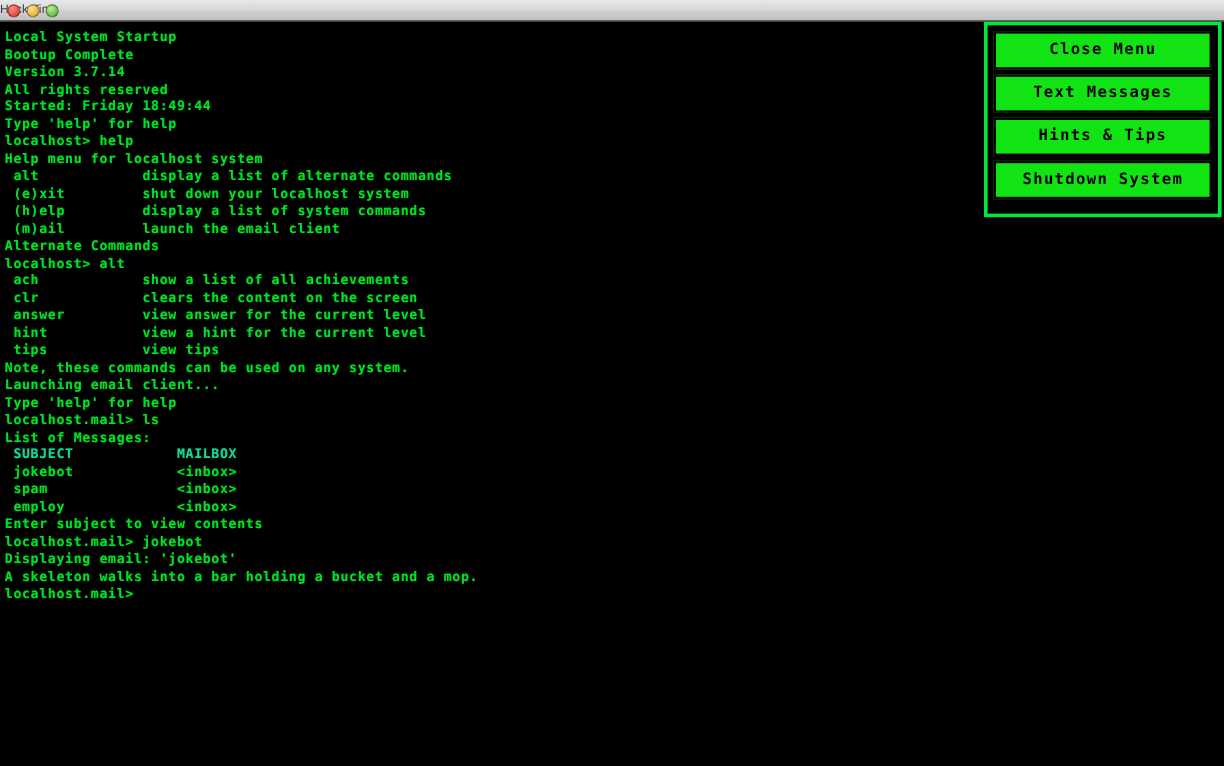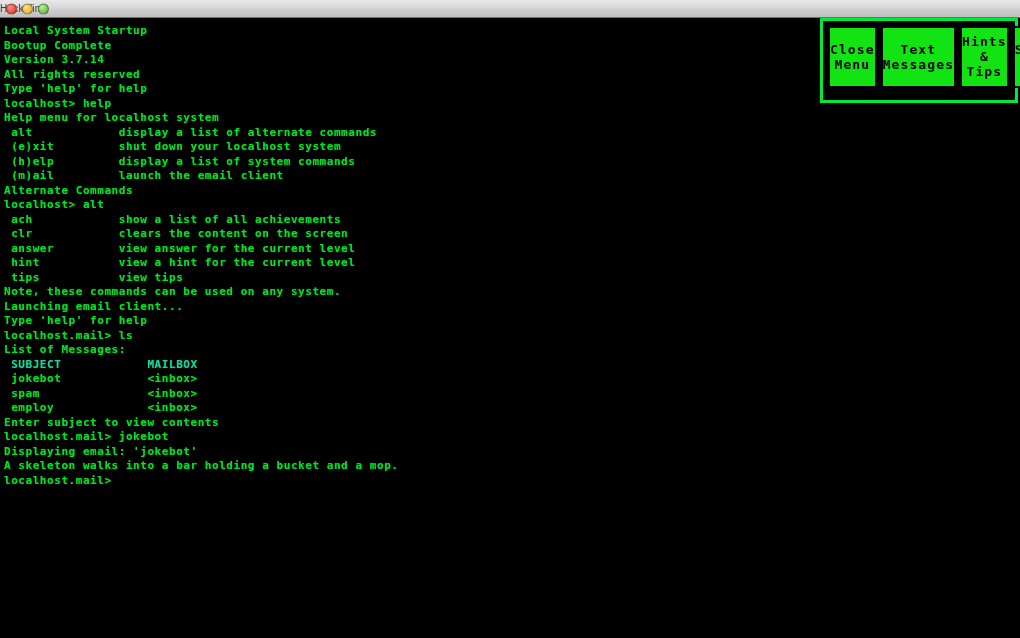--- a/index.html
+++ b/index.html
@@ -95,21 +95,21 @@
   #menu-panel {
     position: absolute;
     left: 820px;
     top: 18px;
     width: 198px;
     box-sizing: border-box;
     background: #000000;
     border: 3px solid #00e83c;
     padding: 5px 5px 12px 5px;
     display: flex;
-    flex-direction: row;
+    flex-direction: column;
     gap: 4px;
   }
   .menu-button {
     display: block;
     width: 100%;
     box-sizing: border-box;
     background: #12e312;
     color: #000000;
     border: 2px solid #000000;
     font-family: "DejaVu Sans Mono", "Liberation Mono", monospace;
@@ -134,20 +134,21 @@
       <span class="light max"></span>
     </div>
     <div id="window-title">Hack Time</div>
   </div>
 
   <div id="terminal">
       <div class="term-line">Local System Startup</div>
       <div class="term-line">Bootup Complete</div>
       <div class="term-line">Version 3.7.14</div>
       <div class="term-line">All rights reserved</div>
+      <div class="term-line">Started: Friday 18:49:44</div>
       <div class="term-line">Type 'help' for help</div>
       <div class="term-line">localhost&gt; help</div>
       <div class="term-line">Help menu for localhost system</div>
       <div class="term-line"> alt            display a list of alternate commands</div>
       <div class="term-line"> (e)xit         shut down your localhost system</div>
       <div class="term-line"> (h)elp         display a list of system commands</div>
       <div class="term-line"> (m)ail         launch the email client</div>
       <div class="term-line">Alternate Commands</div>
       <div class="term-line">localhost&gt; alt</div>
       <div class="term-line"> ach            show a list of all achievements</div>

